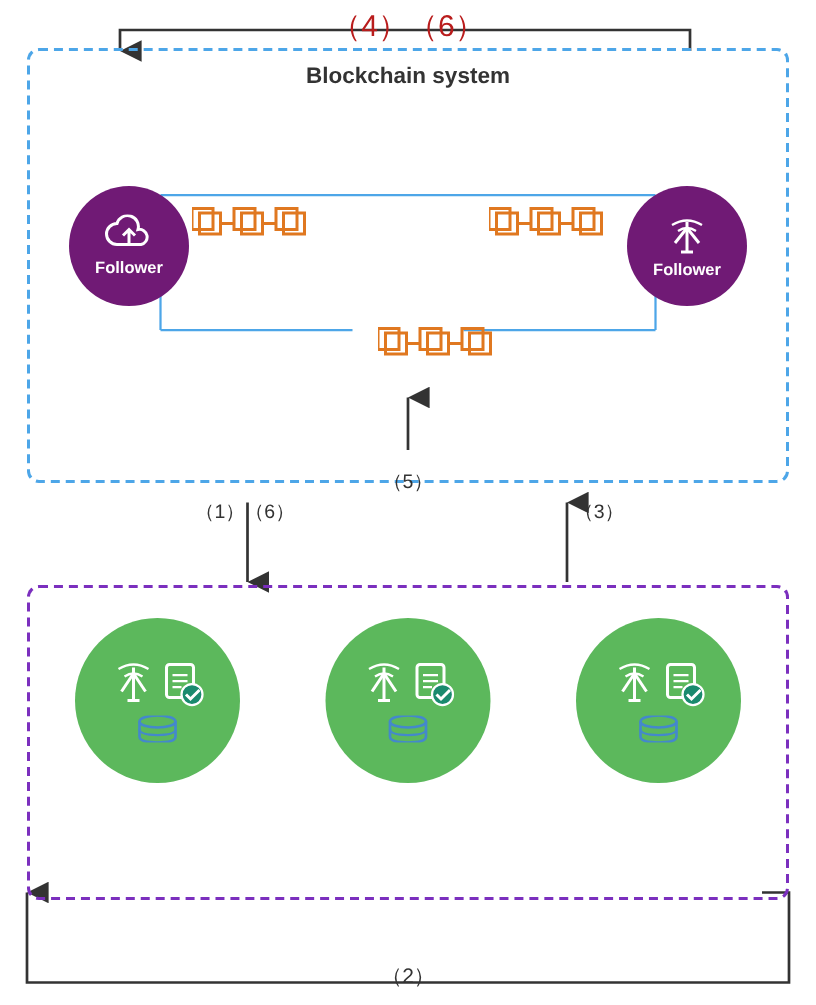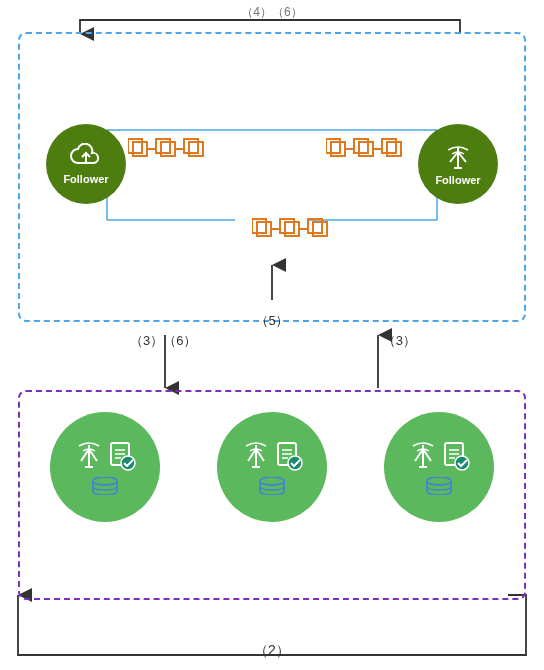--- a/index.html
+++ b/index.html
@@ -39,21 +39,21 @@
       color: #333;
       white-space: nowrap;
     }
 
     
     .green-circle {
       position: absolute;
       width: 80px;
       height: 80px;
       border-radius: 50%;
-      background: #4d7c0f;
+      background: #701a75;
       display: flex;
       flex-direction: column;
       align-items: center;
       justify-content: center;
     }
 
     .circle-label {
       font-size: 11px;
       color: #fff;
       font-weight: bold;
@@ -161,23 +161,24 @@
 
     <line x1="272" y1="300" x2="272" y2="265" stroke="#333" stroke-width="1.8" marker-end="url(#ah-up)"></line>
 
     <line x1="165" y1="335" x2="165" y2="388" stroke="#333" stroke-width="1.8" marker-end="url(#ah-down)"></line>
 
     <line x1="378" y1="388" x2="378" y2="335" stroke="#333" stroke-width="1.8" marker-end="url(#ah-up)"></line>
 
     <path d="M 508,595 L 526,595 L 526,655 L 18,655 L 18,595" fill="none" stroke="#333" stroke-width="1.8" marker-end="url(#ah-up)"></path>
   </svg>
 
-  <div style="position:absolute; top:4px; left:50%; transform:translateX(-50%); font-size:12px; color:#737373;">（4）（6）</div>
+  <div style="position:absolute; top:4px; left:50%; transform:translateX(-50%); font-size:20px; color:#b91c1c;">（4）（6）</div>
 
   <div class="blockchain-box">
+    <div class="blockchain-title">Blockchain system</div>
 
     <div class="green-circle follower-left">
 
       <svg width="32" height="28" viewBox="0 0 32 28">
         <path d="M24,20 H8 A7,7 0 0,1 8,6 A7,7 0 0,1 22,10 A5,5 0 0,1 24,20 Z" fill="none" stroke="white" stroke-width="2"></path>
         <path d="M12,14 L16,10 L20,14 M16,10 L16,20" fill="none" stroke="white" stroke-width="2"></path>
       </svg>
       <span class="circle-label">Follower</span>
     </div>
 
@@ -232,21 +233,21 @@
         <line x1="12" y1="26" x2="20" y2="26" stroke="white" stroke-width="2"></line>
       </svg>
       <span class="circle-label">Follower</span>
     </div>
 
 
   </div>
 
   <div style="position:absolute; top:312px; left:50%; transform:translateX(-50%); font-size:13px; color:#333;">（5）</div>
 
-  <div style="position:absolute; top:332px; left:130px; font-size:13px; color:#333;">（3）（6）</div>
+  <div style="position:absolute; top:332px; left:130px; font-size:13px; color:#333;">（1）（6）</div>
 
   <div style="position:absolute; top:332px; right:128px; font-size:13px; color:#333;">（3）</div>
 
   <div class="edge-box">
 
     <div style="position:absolute; top:20px; left:30px; width:110px; height:110px; border-radius:50%; background:#5cb85c; display:flex; flex-direction:column; align-items:center; justify-content:center; gap:4px;">
       <div style="display:flex; align-items:flex-end; gap:4px;">
 
         <svg width="30" height="34" viewBox="0 0 30 34">
           <line x1="15" y1="6" x2="15" y2="28" stroke="white" stroke-width="2"></line>

